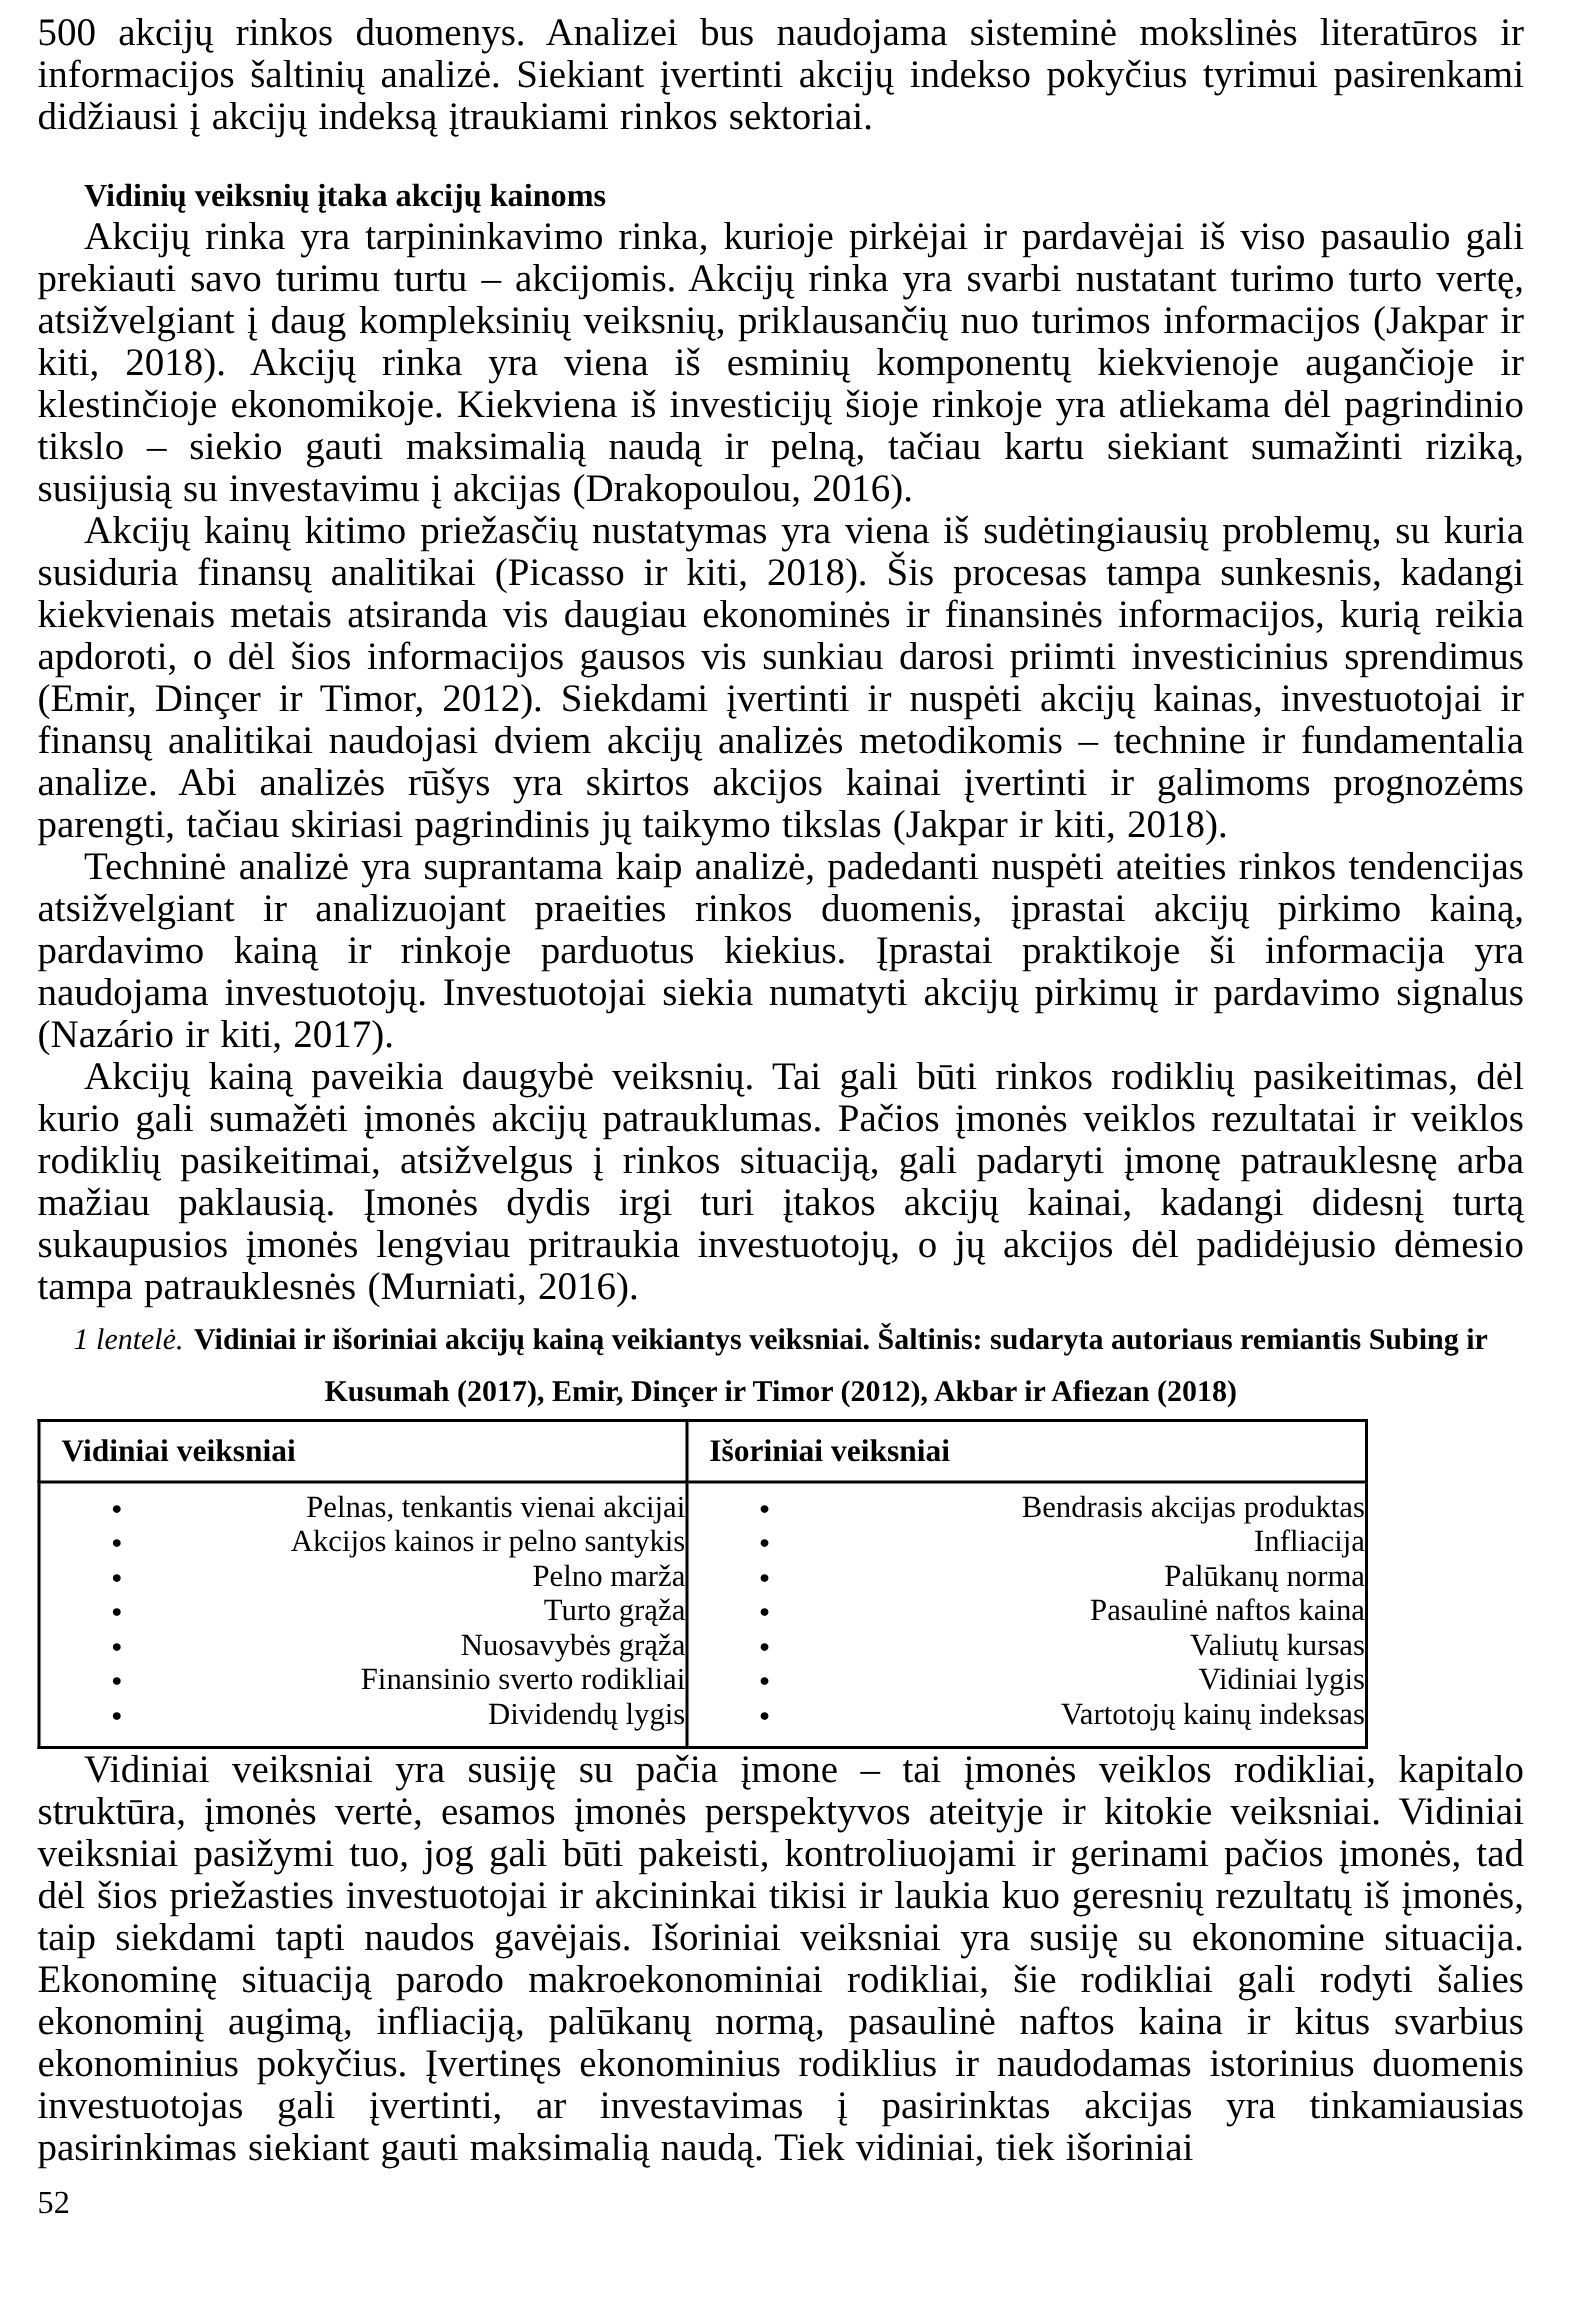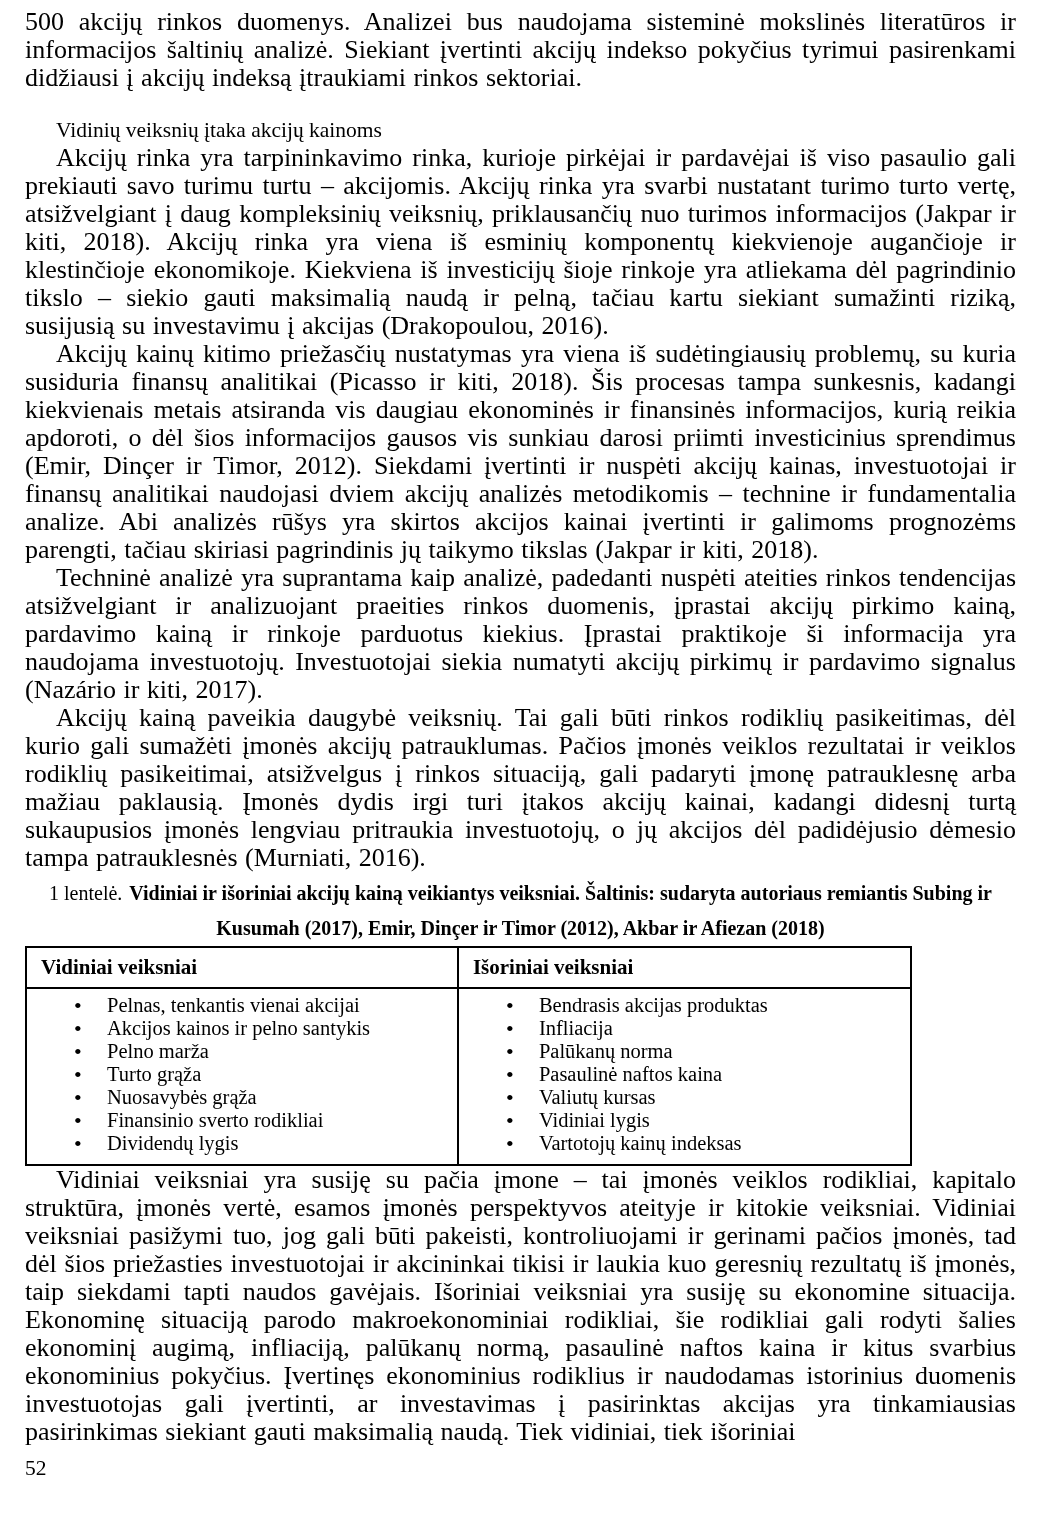--- a/index.html
+++ b/index.html
@@ -29,31 +29,32 @@
     text-indent: 31px;
     word-spacing: 1px;
   }
   p.no-indent {
     text-indent: 0;
   }
   h2.section-heading {
     margin: 24px 0 0 0;
     font-size: 21.5px;
     line-height: 28px;
-    font-weight: normal;
+    font-weight: bold;
     text-indent: 31px;
   }
   p.table-caption {
     margin: 4px 0 0 0;
     font-size: 20px;
     line-height: 35px;
     text-align: center;
     font-weight: bold;
   }
   .caption-label {
+    font-style: italic;
     font-weight: normal;
     margin-right: 7px;
   }
   table.factors-table {
     border-collapse: collapse;
     width: 887px;
     margin-top: 0;
   }
   table.factors-table,
   table.factors-table th,
@@ -62,20 +63,21 @@
   }
   table.factors-table th {
     font-size: 21px;
     font-weight: bold;
     text-align: left;
     padding: 7px 14px;
   }
   table.factors-table td {
     vertical-align: top;
     padding: 5px 0 9px 0;
+    text-align: right;
   }
   table.factors-table col.col-internal { width: 48.8%; }
   table.factors-table col.col-external { width: 51.2%; }
   ul.factor-list {
     list-style: none;
     margin: 0;
     padding: 0 0 0 47px;
   }
   ul.factor-list li {
     position: relative;

